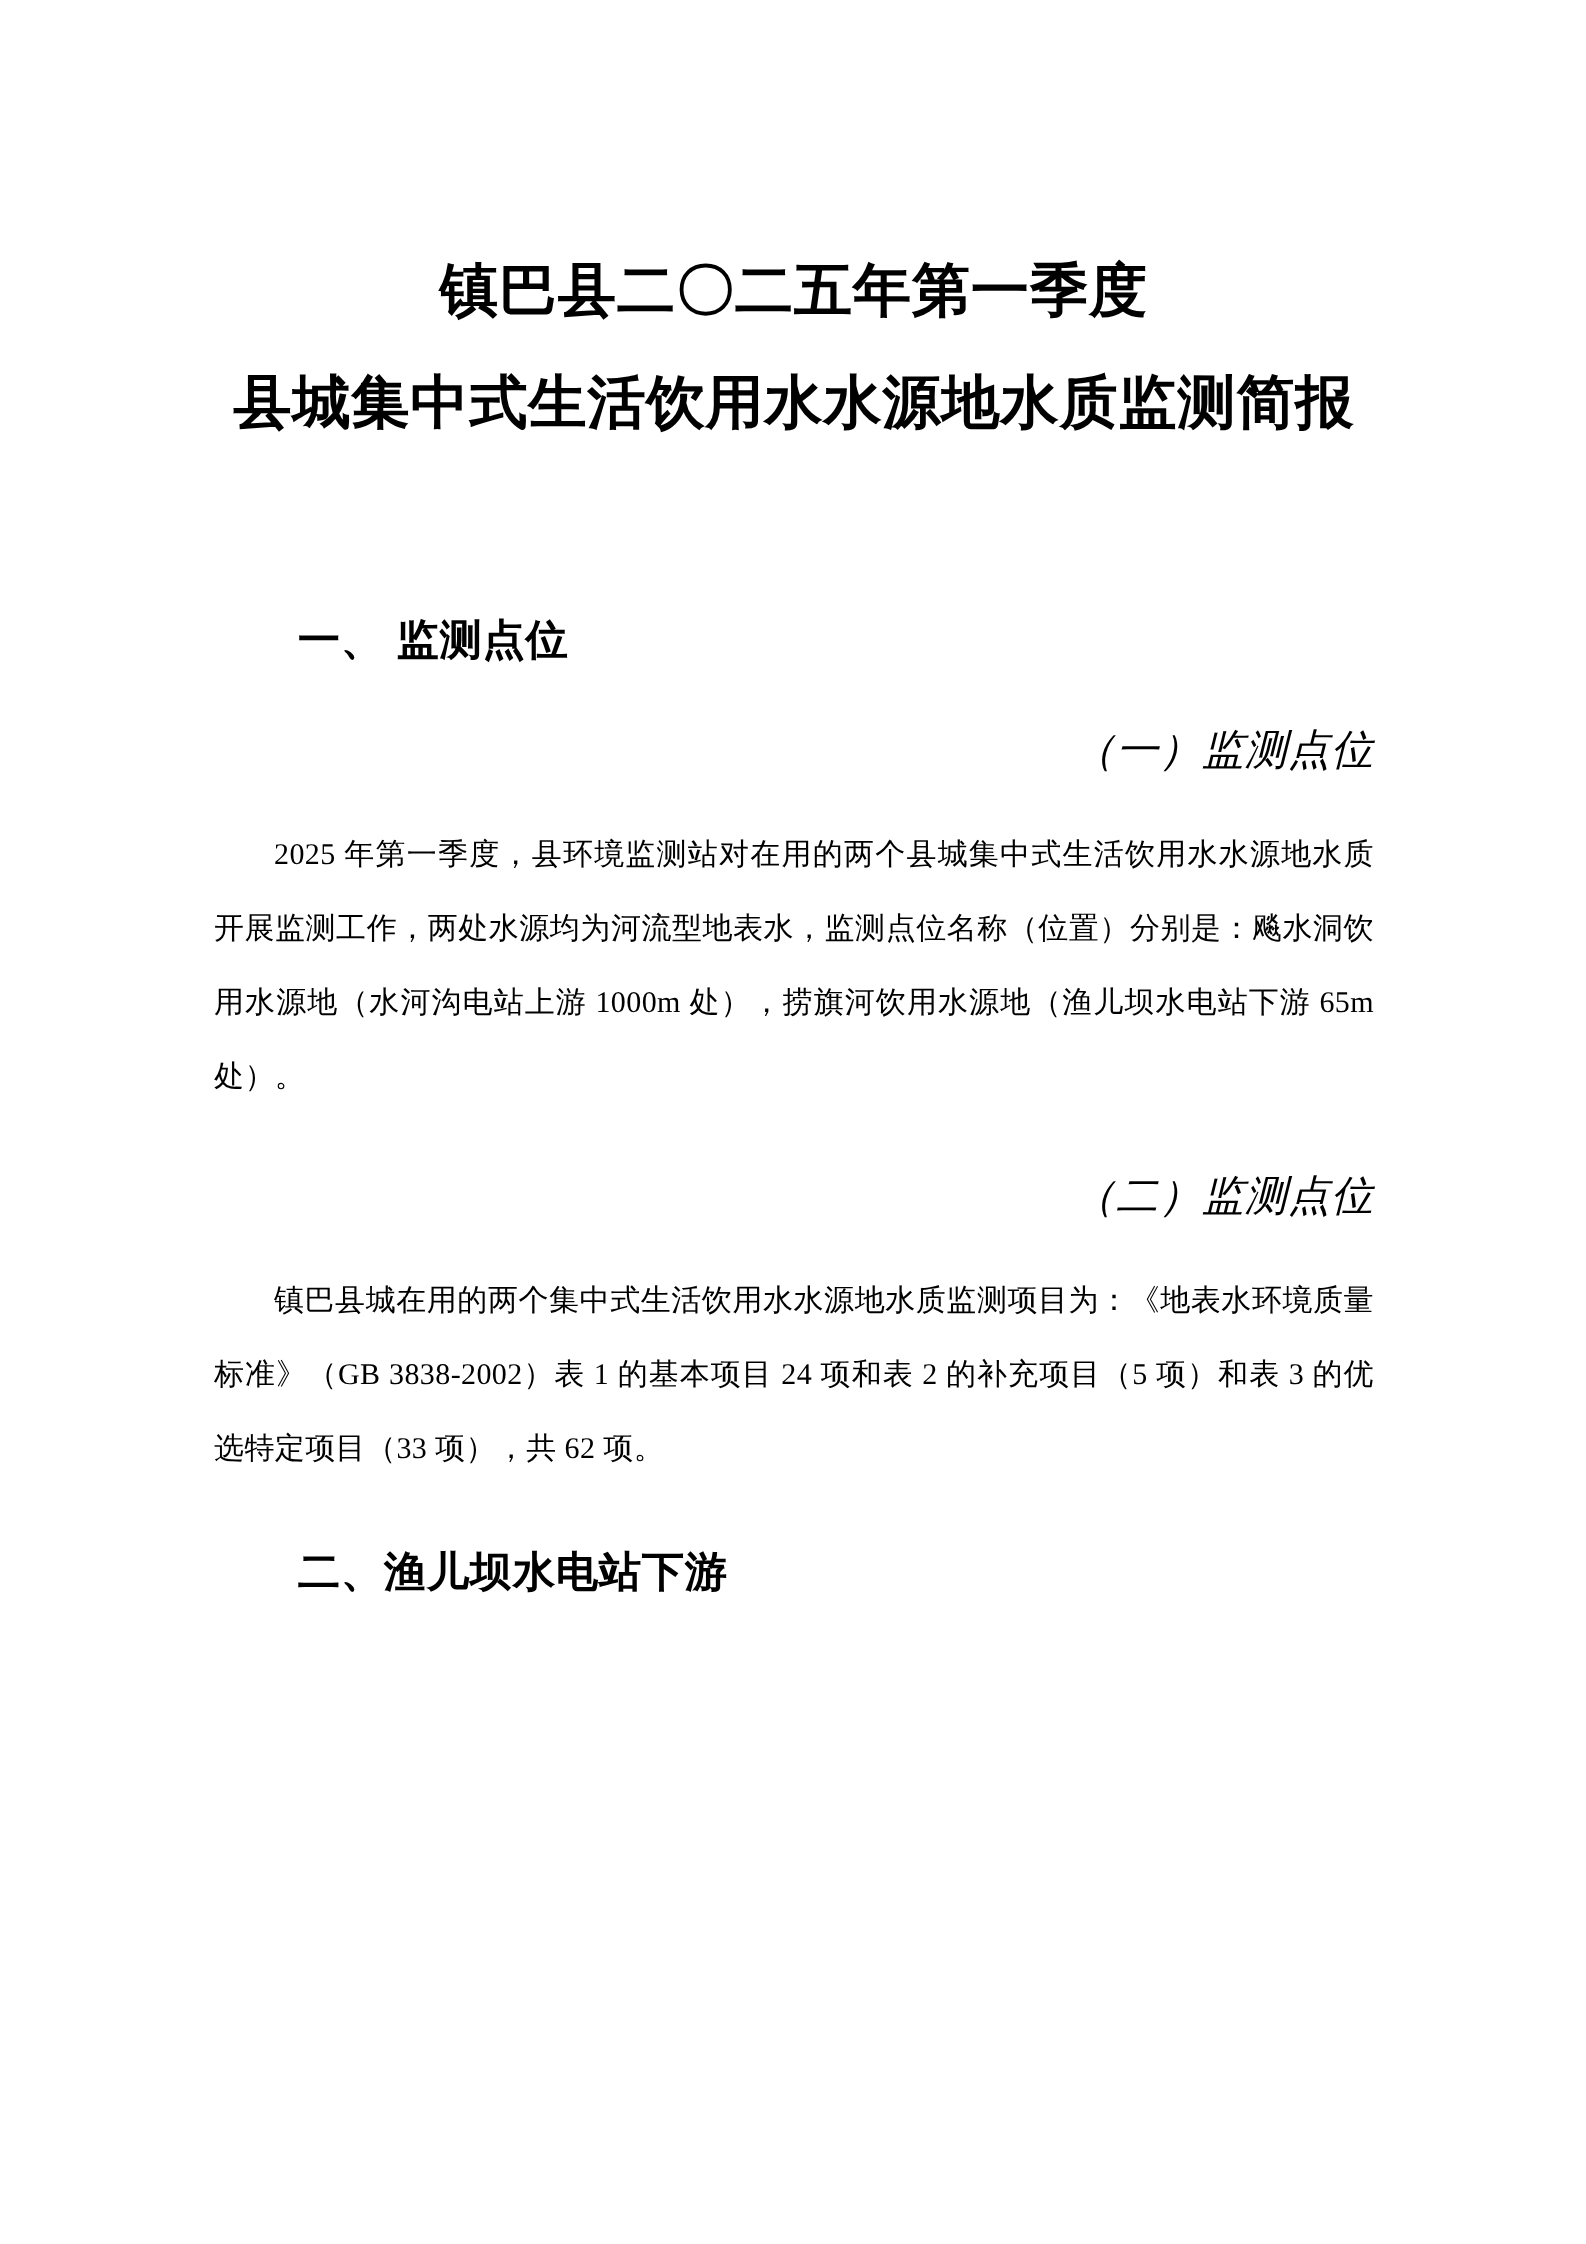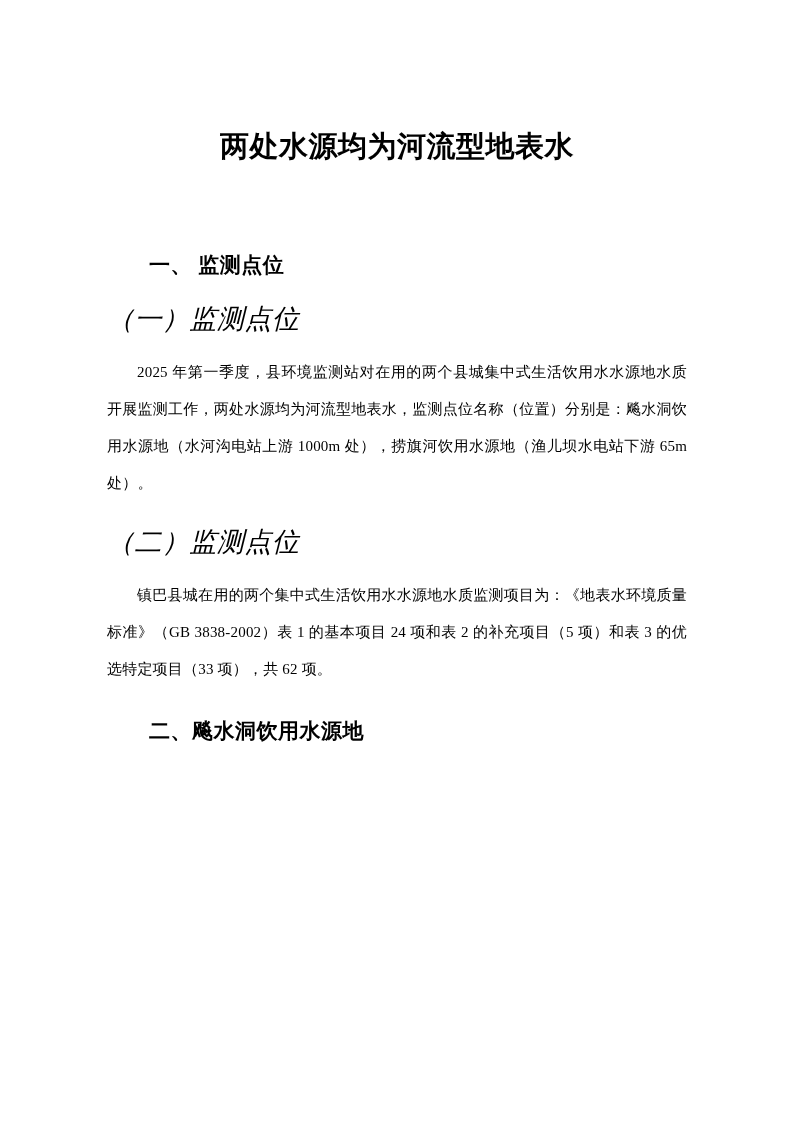--- a/index.html
+++ b/index.html
@@ -36,24 +36,25 @@
     line-height: 37px;
     padding-left: 2em;
     letter-spacing: 0.5px;
   }
   .section-heading.h-one {
     margin-top: 0;
   }
   .sub-heading {
     font-family: "Liberation Serif", "DejaVu Serif", serif;
     font-style: italic;
-    font-size: 27px;
+    font-size: 21px;
     line-height: 37px;
     margin-top: 18px;
     letter-spacing: 0.5px;
+    text-align: right;
   }
   .body-paragraph {
     font-family: "Liberation Serif", "DejaVu Serif", serif;
     font-size: 15px;
     line-height: 37px;
     text-align: justify;
     text-justify: inter-character;
     text-indent: 2em;
     margin-top: 16px;
     letter-spacing: 0.2px;
@@ -64,28 +65,29 @@
   .section-heading.h-final {
     margin-top: 24px;
   }
 </style>
 </head>
 <body>
 
 <div class="page">
 
   <div class="title-block">
-    <div class="doc-title">两处水源均为河流型地表水</div>
+    <div class="doc-title">镇巴县二〇二五年第一季度</div>
+    <div class="doc-title">县城集中式生活饮用水水源地水质监测简报</div>
   </div>
 
   <div class="section-heading h-one">一、 监测点位</div>
 
   <div class="sub-heading">（一）监测点位</div>
 
   <div class="body-paragraph">2025 年第一季度，县环境监测站对在用的两个县城集中式生活饮用水水源地水质开展监测工作，两处水源均为河流型地表水，监测点位名称（位置）分别是：飚水洞饮用水源地（水河沟电站上游 1000m 处），捞旗河饮用水源地（渔儿坝水电站下游 65m 处）。</div>
 
   <div class="sub-heading h-two">（二）监测点位</div>
 
   <div class="body-paragraph">镇巴县城在用的两个集中式生活饮用水水源地水质监测项目为：《地表水环境质量标准》（GB 3838-2002）表 1 的基本项目 24 项和表 2 的补充项目（5 项）和表 3 的优选特定项目（33 项），共 62 项。</div>
 
-  <div class="section-heading h-final">二、飚水洞饮用水源地</div>
+  <div class="section-heading h-final">二、渔儿坝水电站下游</div>
 
 </div>
 
 </body></html>

